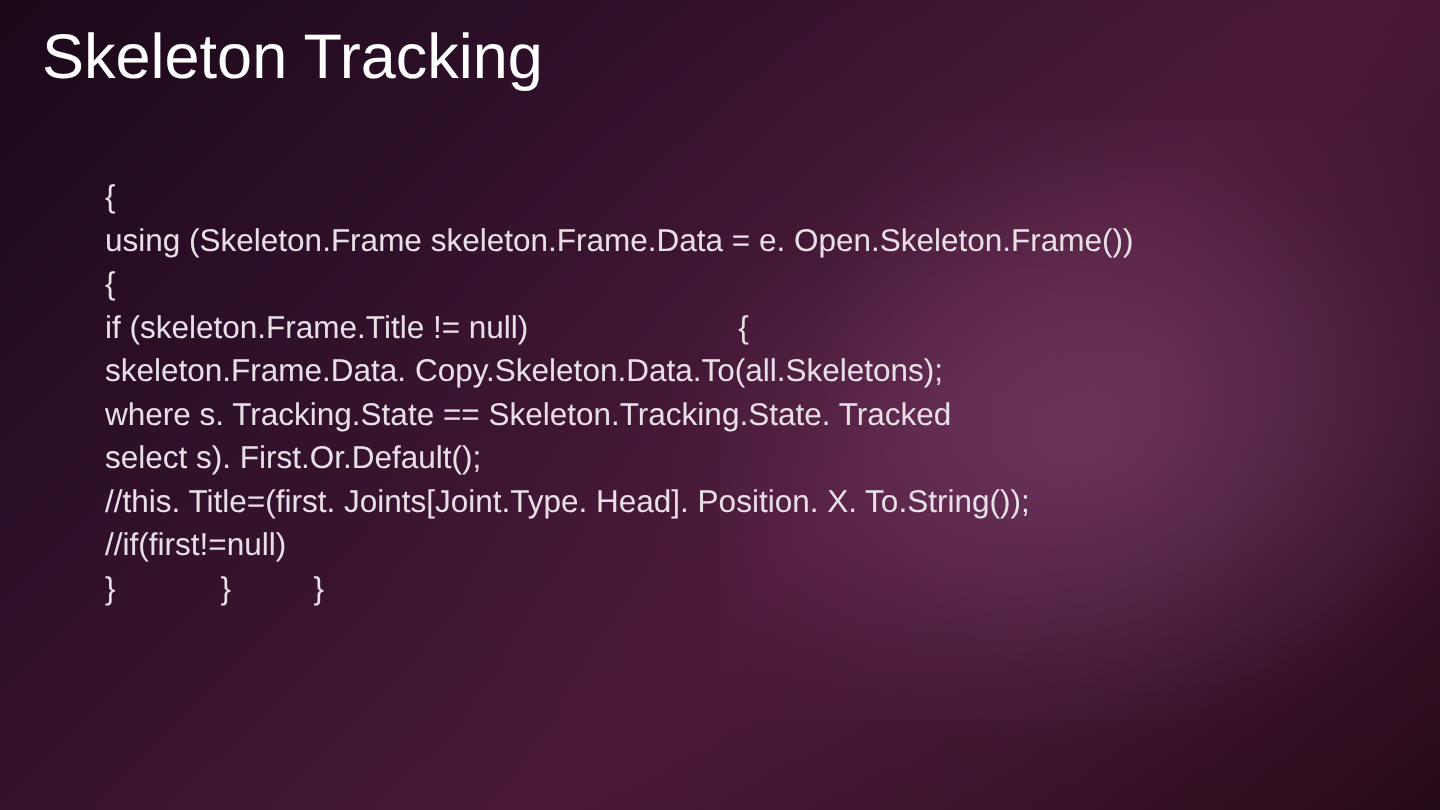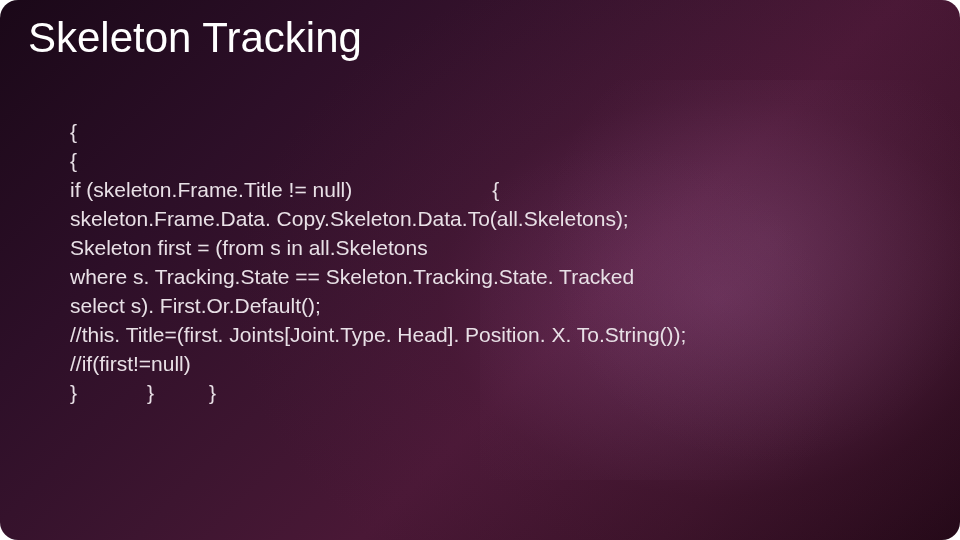--- a/index.html
+++ b/index.html
@@ -11,21 +11,20 @@
     font-family: "Segoe UI", "Segoe UI Light", Arial, sans-serif;
   }
   .slide {
     width: 960px;
     height: 540px;
     position: relative;
     background:
       radial-gradient(ellipse 700px 500px at 75% 55%, rgba(180,100,170,0.25) 0%, rgba(100,40,80,0.1) 40%, rgba(0,0,0,0) 70%),
       linear-gradient(135deg, #1a0818 0%, #2d0f28 25%, #3d1530 45%, #4a1836 60%, #3a1228 80%, #220816 100%);
     box-sizing: border-box;
-    border-radius: 18px;
   }
   .slide::before {
     content: "";
     position: absolute;
     right: 0;
     top: 80px;
     width: 480px;
     height: 400px;
     background:
       radial-gradient(circle at 60% 40%, rgba(190,130,180,0.12) 0%, rgba(0,0,0,0) 60%),
@@ -57,26 +56,26 @@
     margin: 0;
   }
 </style>
 </head>
 <body>
 
 <div class="slide">
   <div class="title">Skeleton Tracking</div>
   <div class="code">
     <div>{</div>
+    <div>using (Skeleton.Frame skeleton.Frame.Data = e. Open.Skeleton.Frame())</div>
     <div>{</div>
     <div>
       <span>if (skeleton.Frame.Title != null)</span><span style="display:inline-block;width:140px;"></span><span>{</span>
     </div>
     <div>skeleton.Frame.Data. Copy.Skeleton.Data.To(all.Skeletons);</div>
-    <div>Skeleton first = (from s in all.Skeletons</div>
     <div>where s. Tracking.State == Skeleton.Tracking.State. Tracked</div>
     <div>select s). First.Or.Default();</div>
     <div>//this. Title=(first. Joints[Joint.Type. Head]. Position. X. To.String());</div>
     <div> //if(first!=null)</div>
     <div>
       <span>}</span><span style="display:inline-block;width:70px;"></span><span>}</span><span style="display:inline-block;width:55px;"></span><span>}</span>
     </div>
   </div>
 </div>
 

